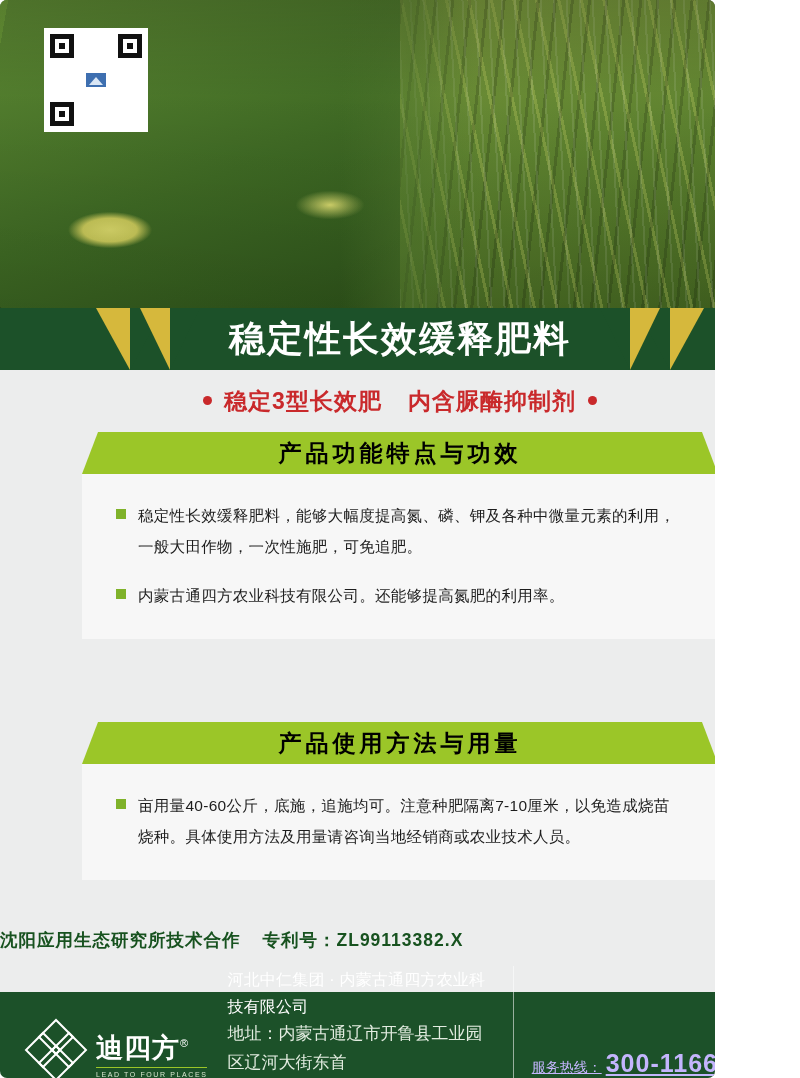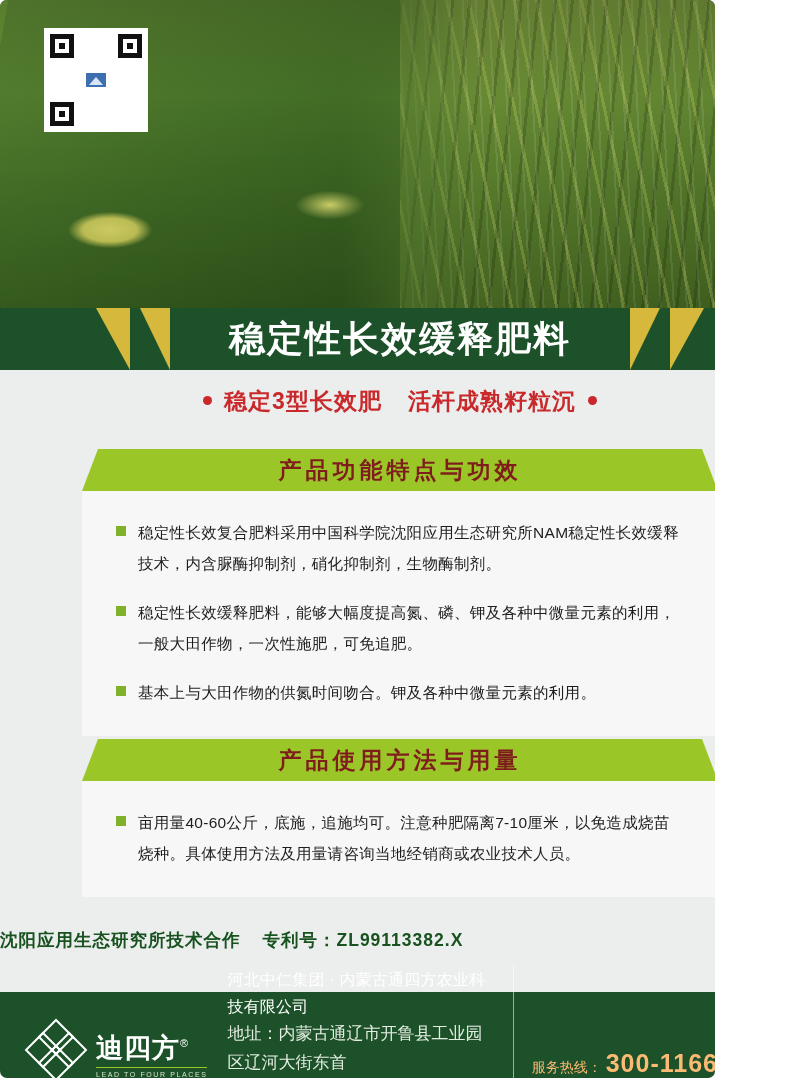--- a/index.html
+++ b/index.html
@@ -158,27 +158,26 @@
   
   .section {
     position: absolute;
     left: 82px; width: 636px;
   }
   .section-header {
     position: relative;
     height: 42px;
     background: #9bc628;
     border-radius: 3px 3px 0 0;
-    color: #7f1d1d;
+    color: #000000;
     font-size: 23px;
     font-weight: bold;
     letter-spacing: 4px;
     text-align: center;
     line-height: 42px;
-    margin-top: 17px;
   }
   .section-header::before,
   .section-header::after {
     content: "";
     position: absolute;
     top: 0;
     width: 0; height: 0;
     border-top: 42px solid #eceded;
   }
   .section-header::before { left: 0; border-right: 16px solid transparent; }
@@ -276,23 +275,24 @@
     flex: 1 1 auto;
     color: #ffffff;
     border-right: 1px solid rgba(255,255,255,0.55);
     padding-right: 18px;
   }
   .addr-line1 { font-size: 16px; line-height: 1.7; letter-spacing: 0.2px; }
   .addr-line2 { font-size: 17px; line-height: 1.7; color: #e2ece0; }
   .hotline {
     flex: 0 0 auto;
     padding-left: 18px;
-    color: #fdba74;
+    color: #c4b5fd;
     display: flex;
     align-items: baseline;
+    text-decoration: underline;
   }
   .hotline-label { font-size: 14px; margin-right: 4px; }
   .hotline-num {
     font-size: 25px;
     font-weight: bold;
     letter-spacing: 1px;
   }
 </style>
 </head>
 <body>
@@ -321,37 +321,33 @@
     <span class="chev l3"></span>
     <span class="chev l4"></span>
     <span class="chev r1"></span>
     <span class="chev r2"></span>
     <span class="chev r3"></span>
     <span class="chev r4"></span>
     <div class="title-text">稳定性长效缓释肥料</div>
   </div>
 
   <div class="slogan">
-    <span class="dot"></span><span>稳定3型长效肥</span><span class="gap"></span><span>活杆成熟籽粒沉</span><span class="dot"></span>
+    <span class="dot"></span><span>稳定3型长效肥</span><span class="gap"></span><span>内含脲酶抑制剂</span><span class="dot"></span>
   </div>
 
   <div class="section" id="features">
     <div class="section-header">产品功能特点与功效</div>
     <div class="section-body">
-      <div class="bullet-row">
-        <span class="bullet-sq"></span>
-        <span class="bullet-text">稳定性长效复合肥料采用中国科学院沈阳应用生态研究所NAM稳定性长效缓释技术，内含脲酶抑制剂，硝化抑制剂，生物酶制剂。</span>
-      </div>
       <div class="bullet-row">
         <span class="bullet-sq"></span>
         <span class="bullet-text">稳定性长效缓释肥料，能够大幅度提高氮、磷、钾及各种中微量元素的利用，一般大田作物，一次性施肥，可免追肥。</span>
       </div>
       <div class="bullet-row">
         <span class="bullet-sq"></span>
-        <span class="bullet-text">基本上与大田作物的供氮时间吻合。钾及各种中微量元素的利用。</span>
+        <span class="bullet-text">内蒙古通四方农业科技有限公司。还能够提高氮肥的利用率。</span>
       </div>
     </div>
   </div>
 
   <div class="section" id="usage">
     <div class="section-header">产品使用方法与用量</div>
     <div class="section-body">
       <div class="bullet-row">
         <span class="bullet-sq"></span>
         <span class="bullet-text">亩用量40-60公斤，底施，追施均可。注意种肥隔离7-10厘米，以免造成烧苗烧种。具体使用方法及用量请咨询当地经销商或农业技术人员。</span>

